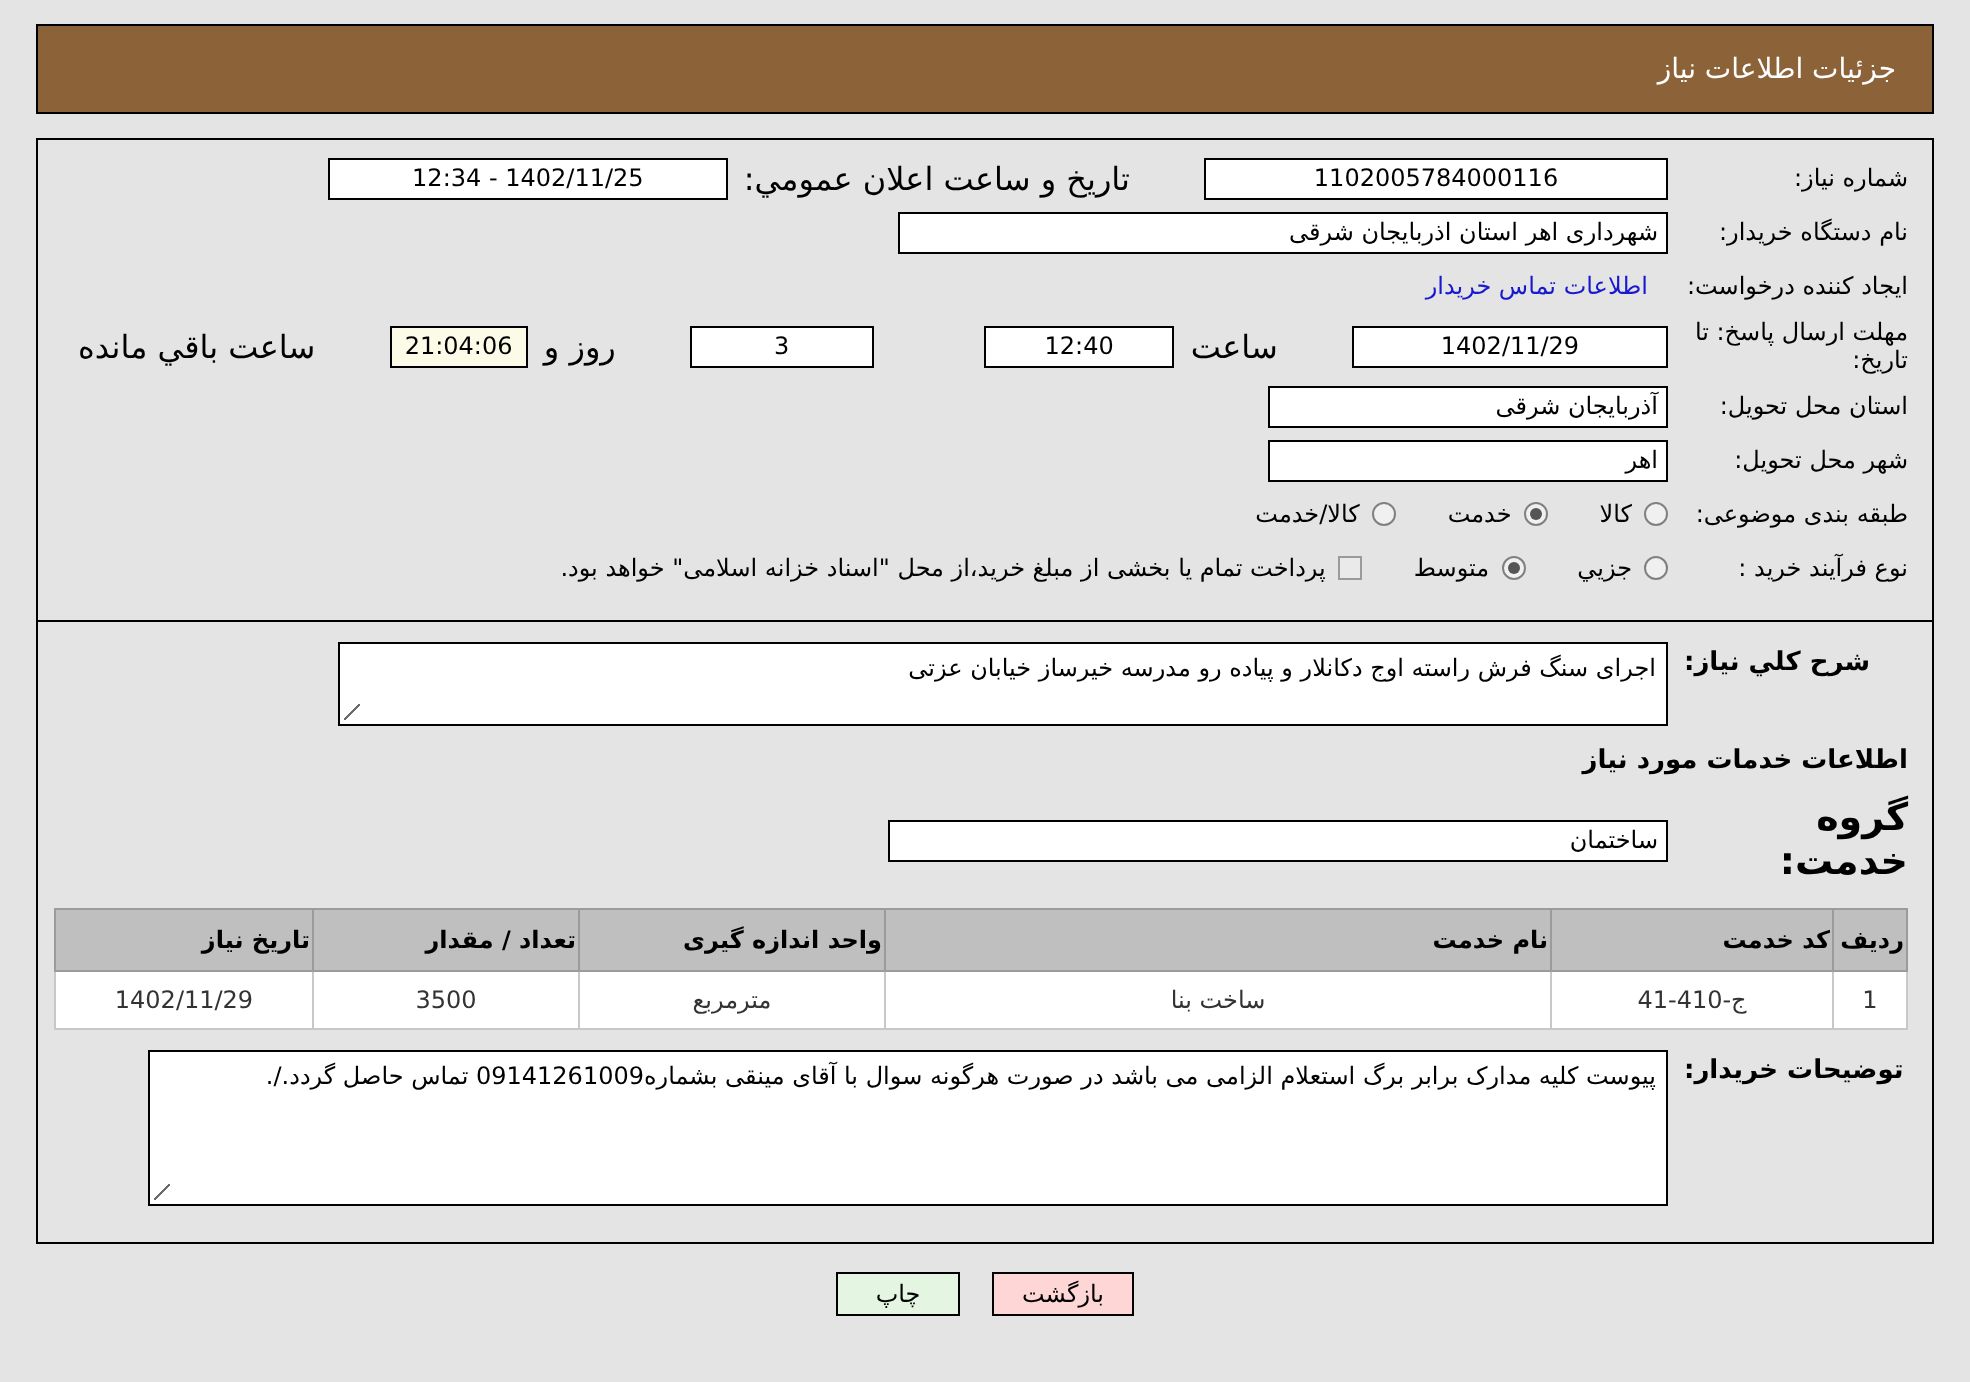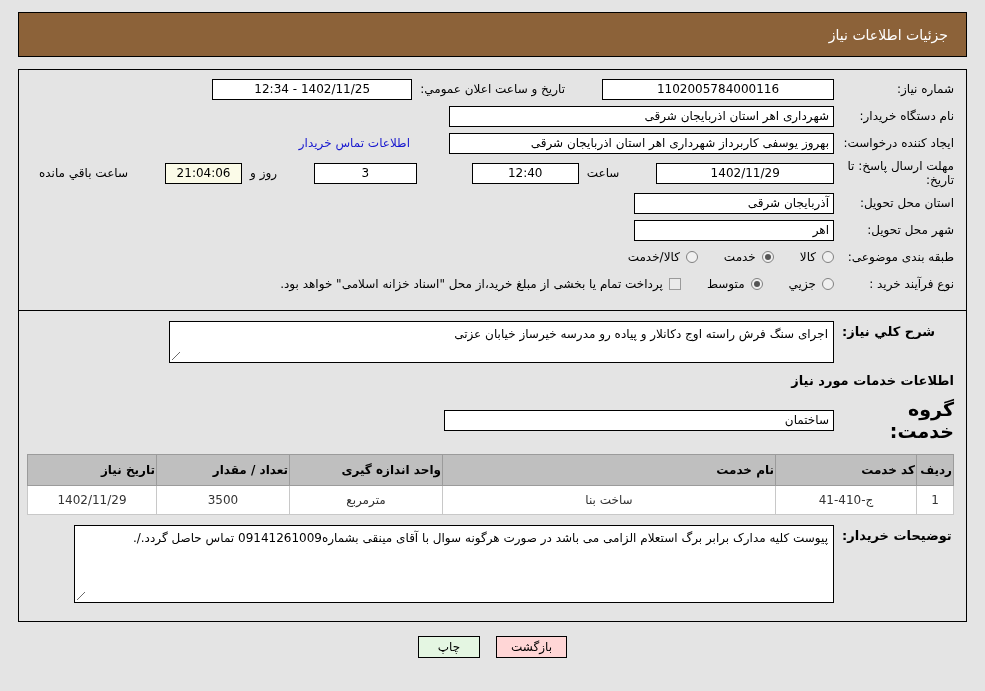--- a/index.html
+++ b/index.html
@@ -133,21 +133,21 @@
   .w-creator{ width:385px; }
   .w-date{ width:200px; justify-content:center; }
   .w-hour{ width:120px; justify-content:center; }
   .w-days{ width:115px; justify-content:center; }
   .w-timer{ width:86px; justify-content:center; background:#fbfbe8; }
   .w-prov{ width:200px; }
   .w-city{ width:200px; }
   .w-group{ width:390px; }
 
   .tail{
-    font-size:12px;
+    font-size:16px;
     margin:0 8px;
     white-space:nowrap;
   }
 
   .link{
     color:#1818cf;
     font-size:12px;
     text-decoration:none;
     margin-right:10px;
     cursor:pointer;
@@ -325,21 +325,20 @@
         <div class="inp w-date">1402/11/25 - 12:34</div>
       </div>
 
       <div class="row">
         <div class="lbl">نام دستگاه خریدار:</div>
         <div class="inp w-org start">شهرداری اهر استان اذربایجان شرقی</div>
       </div>
 
       <div class="row">
         <div class="lbl">ایجاد کننده درخواست:</div>
-        <div class="inp w-creator start">بهروز یوسفی کاربرداز شهرداری اهر استان اذربایجان شرقی</div>
         <a class="link" href="#">اطلاعات تماس خریدار</a>
       </div>
 
       <div class="row">
         <div class="lbl two-line">مهلت ارسال پاسخ: تا تاریخ:</div>
         <div class="inp w-date">1402/11/29</div>
         <div class="tail">ساعت</div>
         <div class="inp w-hour">12:40</div>
         <div class="inp w-days" style="margin-right:26px;">3</div>
         <div class="tail">روز و</div>

